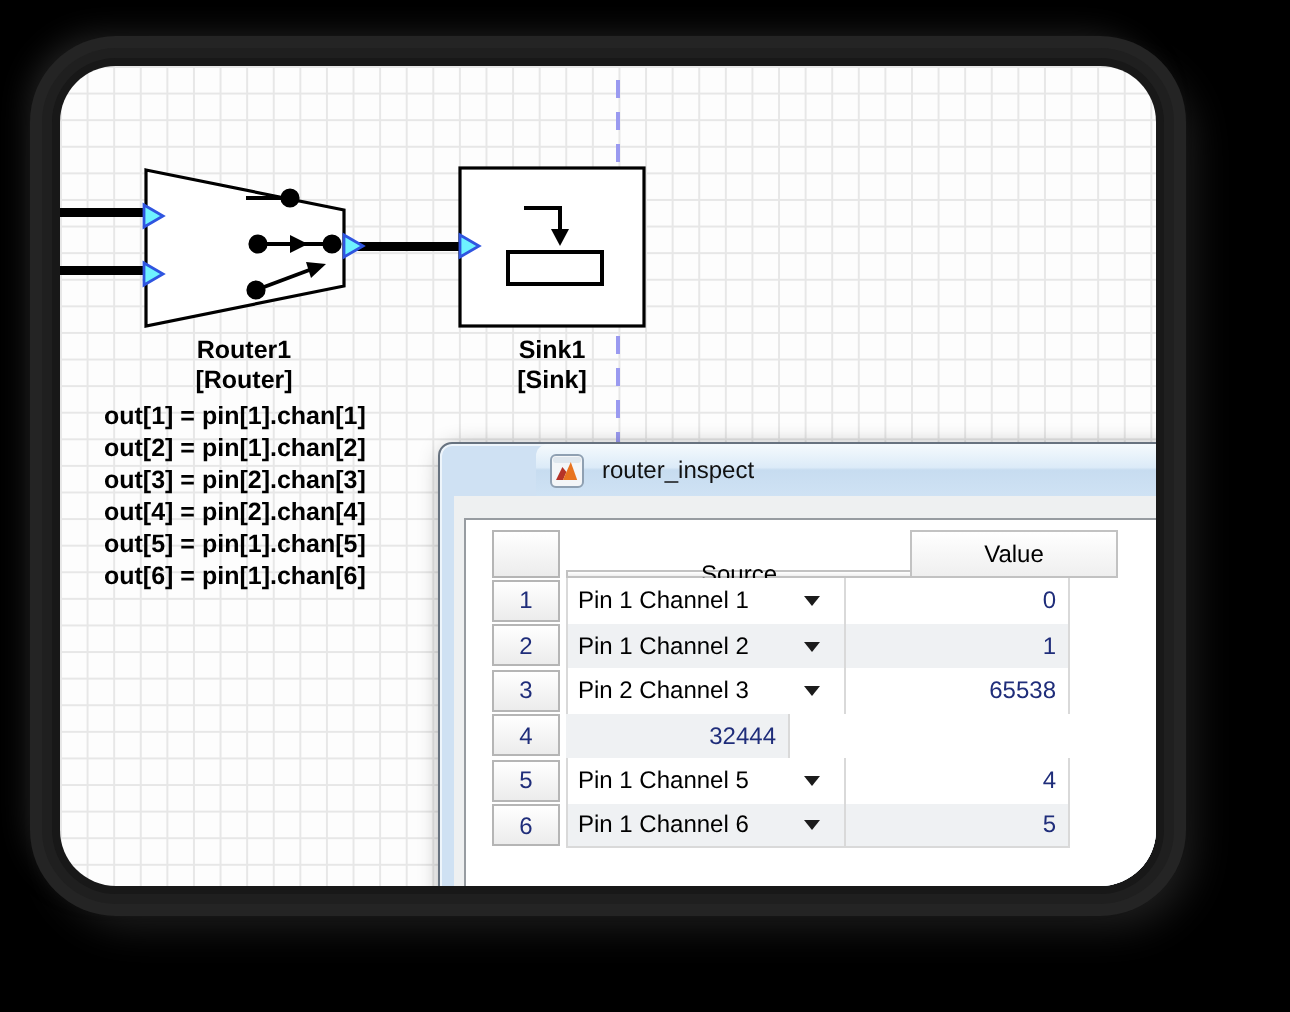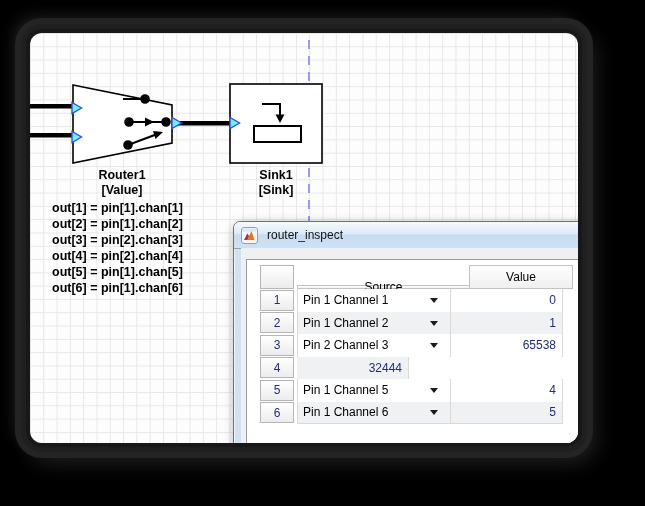--- a/index.html
+++ b/index.html
@@ -1,55 +1,55 @@
 <!DOCTYPE html>
 <html><head>
 <meta charset="utf-8">
 <style>
   html,body{margin:0;padding:0;width:645px;height:506px;background:#000;overflow:hidden;
     font-family:"Liberation Sans",sans-serif;}
   
-  .shot{position:absolute;left:30px;top:33px;width:548px;height:410px;border-radius:12px;
+  .shot{position:absolute;left:30px;top:33px;width:548px;height:410px;border-radius:28px;
     background-color:#fdfdfd;
     background-image:linear-gradient(to right,#e7e7e7 1px,transparent 1px),
                      linear-gradient(to bottom,#e7e7e7 1px,transparent 1px);
     background-size:13.3px 13.3px;
     overflow:hidden;
     box-shadow:0 0 0 4px #181818,0 0 0 9px #1f1f1f,0 0 0 15px #242424,
       -7px -7px 16px 8px rgba(120,120,120,.30),
       8px 10px 20px 10px rgba(85,85,85,.38);text-align:center;}
   .svgwrap{position:absolute;left:0;top:0;width:548px;height:410px;}
   
   .blklabel{position:absolute;transform:translateX(-50%);font-size:12.5px;font-weight:600;
     color:#000;white-space:nowrap;}
   .ann{position:absolute;left:22px;font-size:12.5px;font-weight:600;color:#000;white-space:nowrap;}
   
-  .dialog{position:absolute;left:203px;top:188px;width:375px;height:235px;
+  .dialog{position:absolute;left:189px;top:188px;width:375px;height:235px;
     background:#cfe1f3;border:1px solid #67727f;border-radius:7px 7px 0 0;
-    box-shadow:inset 0 0 0 1px rgba(255,255,255,.65),3px 4px 12px rgba(0,0,0,.45);}
+    box-shadow:inset 0 0 0 1px rgba(255,255,255,.65),3px 4px 12px rgba(0,0,0,.45);padding-left:48px;}
   .titlebar{height:26px;display:flex;align-items:center;padding-left:7px;
     border-radius:6px 6px 0 0;border-bottom:1px solid #8fa0b2;
     background:linear-gradient(180deg,#f5fafd 0%,#dcebf8 45%,#c7dcf0 50%,#cfe2f4 100%);}
   .mlicon{width:17px;height:17px;margin-right:9px;flex:0 0 auto;}
   .dlgtitle{font-size:12px;color:#111;}
   .dlgbody{position:absolute;left:7px;top:26px;right:0;bottom:0;background:#eef0f1;overflow:hidden;}
   .panel{position:absolute;left:5px;top:11px;right:-30px;bottom:-30px;background:#fff;
     border:1px solid #979ca1;}
   .tbl{position:absolute;left:13px;top:5px;}
   .trow{display:flex;height:22.5px;box-sizing:border-box;}
   .thead{height:24px;}
   .numcell{width:34px;margin-right:3px;box-sizing:border-box;border:1px solid #b5b5b5;
     background:linear-gradient(180deg,#ffffff,#ececec);margin-top:.5px;margin-bottom:1px;
     font-size:12px;color:#1f2d7a;display:flex;align-items:center;justify-content:center;}
   .hcell{box-sizing:border-box;border:1px solid #c2c2c2;margin-right:-1px;
     background:linear-gradient(180deg,#ffffff,#efefef);
     font-size:12px;color:#000;display:flex;align-items:center;justify-content:center;}
   .corner{width:34px;margin-right:3px;border:1px solid #b5b5b5;
     background:linear-gradient(180deg,#ffffff,#ececec);}
-  .src{width:154px;box-sizing:border-box;position:relative;font-size:12px;color:#000;
+  .src{width:140px;box-sizing:border-box;position:relative;font-size:12px;color:#000;
     display:flex;align-items:center;padding-left:5px;
     border-left:1px solid #d9d9d9;border-right:1px solid #d9d9d9;}
   .val{width:112px;box-sizing:border-box;font-size:12px;color:#1f2d7a;
     display:flex;align-items:center;justify-content:flex-end;padding-right:6px;
     border-right:1px solid #d9d9d9;}
   .trow.stripe .src,.trow.stripe .val{background:#eff1f3;}
   .trow.plain .src,.trow.plain .val{background:#ffffff;}
   .trow.last .src,.trow.last .val{border-bottom:1px solid #d9d9d9;}
   .focuscell{outline:1px dotted #555;outline-offset:-2px;}
   .dd{position:absolute;right:12px;top:50%;margin-top:-2px;width:0;height:0;
@@ -91,21 +91,21 @@
       <rect x="224" y="93" width="47" height="16" fill="#fff"></rect>
     </g>
 
     <polygon points="42,69.5 42,80.5 51.5,75" fill="#6ef2ff" stroke="#2f55e0" stroke-width="1.4"></polygon>
     <polygon points="42,98.5 42,109.5 51.5,104" fill="#6ef2ff" stroke="#2f55e0" stroke-width="1.4"></polygon>
     <polygon points="142,84.5 142,95.5 151.5,90" fill="#6ef2ff" stroke="#2f55e0" stroke-width="1.4"></polygon>
     <polygon points="200,84.5 200,95.5 209.5,90" fill="#6ef2ff" stroke="#2f55e0" stroke-width="1.4"></polygon>
   </svg>
 
   <div class="blklabel" style="left:92px;top:135px">Router1</div>
-  <div class="blklabel" style="left:92px;top:150px">[Value]</div>
+  <div class="blklabel" style="left:92px;top:150px">[Router]</div>
   <div class="blklabel" style="left:246px;top:135px">Sink1</div>
   <div class="blklabel" style="left:246px;top:150px">[Sink]</div>
 
   <div>
     <div class="ann" style="top:168px">out[1] = pin[1].chan[1]</div>
     <div class="ann" style="top:184px">out[2] = pin[1].chan[2]</div>
     <div class="ann" style="top:200px">out[3] = pin[2].chan[3]</div>
     <div class="ann" style="top:216px">out[4] = pin[2].chan[4]</div>
     <div class="ann" style="top:232px">out[5] = pin[1].chan[5]</div>
     <div class="ann" style="top:248px">out[6] = pin[1].chan[6]</div>

